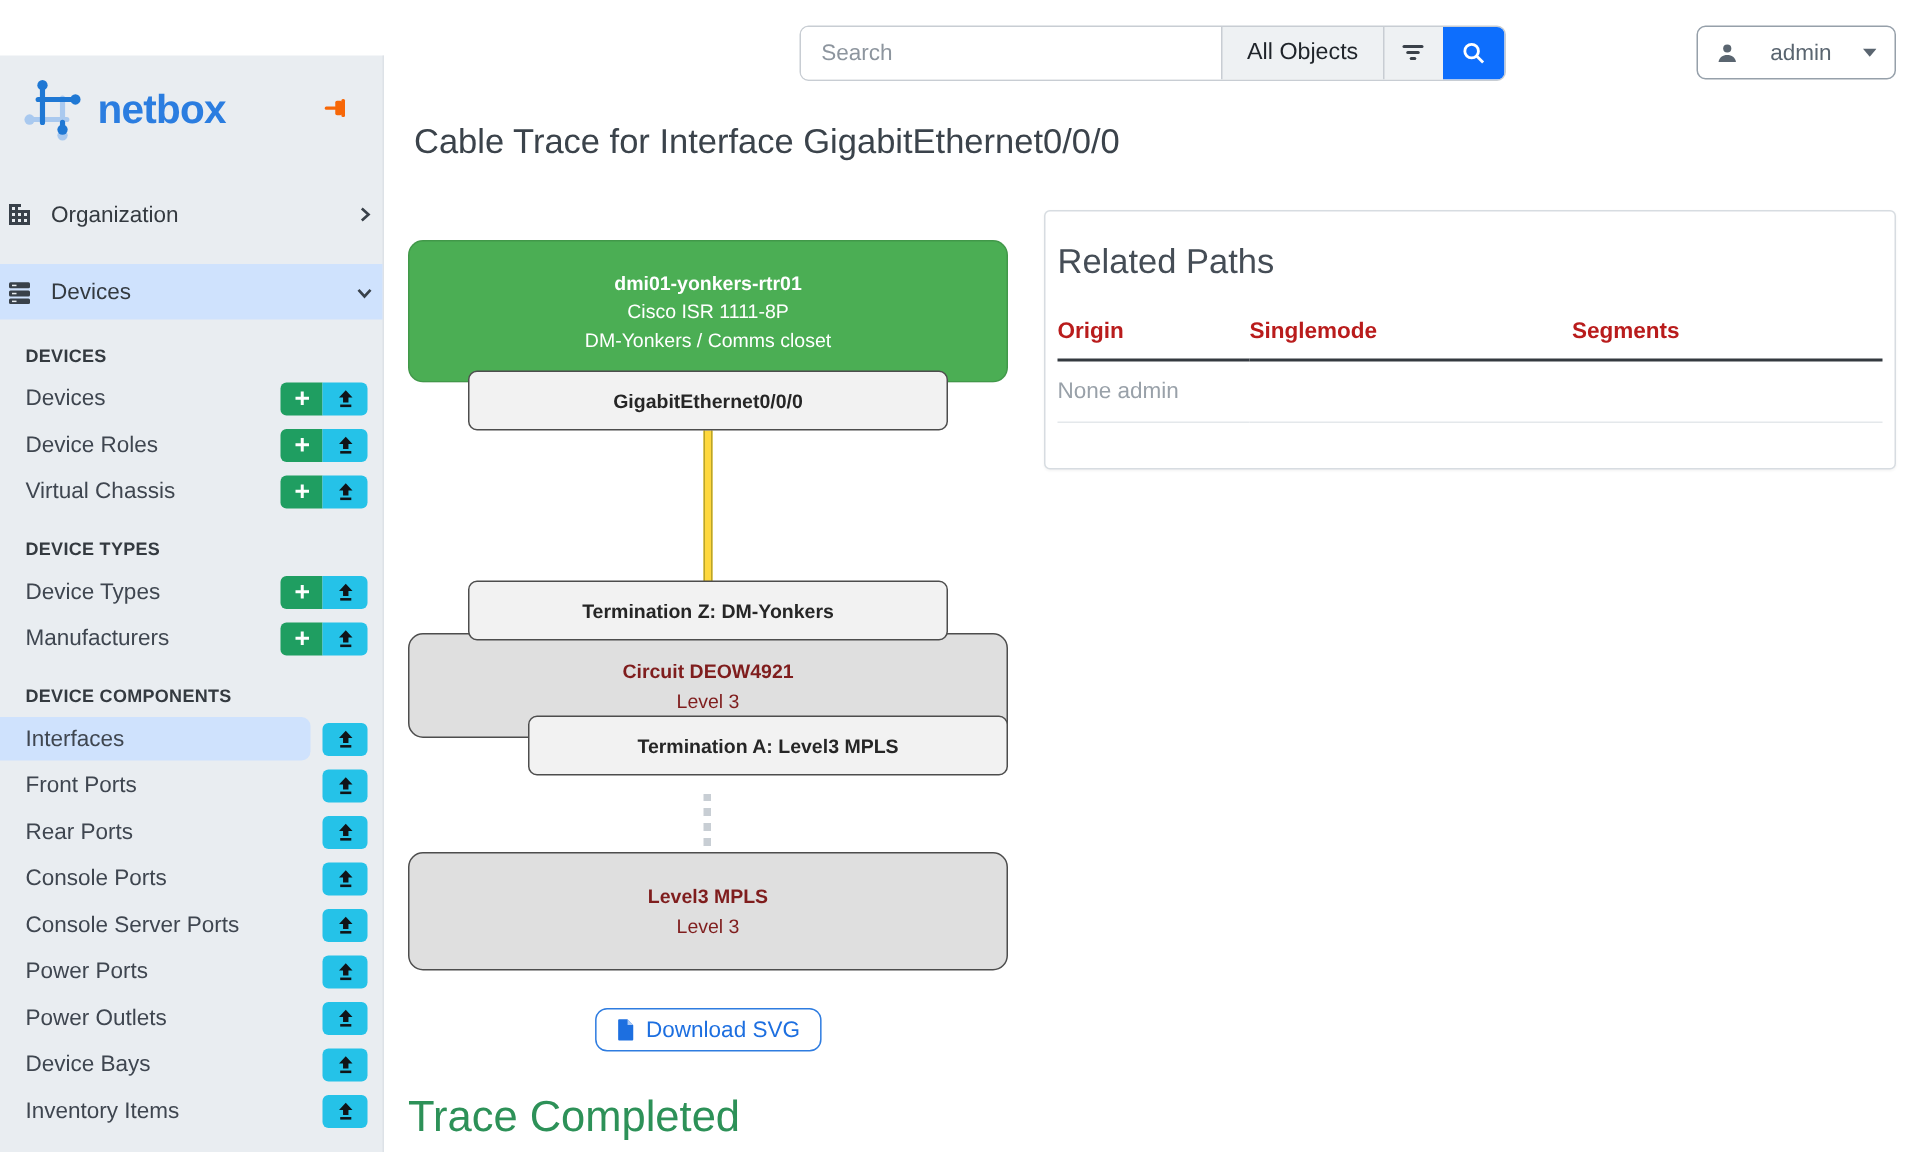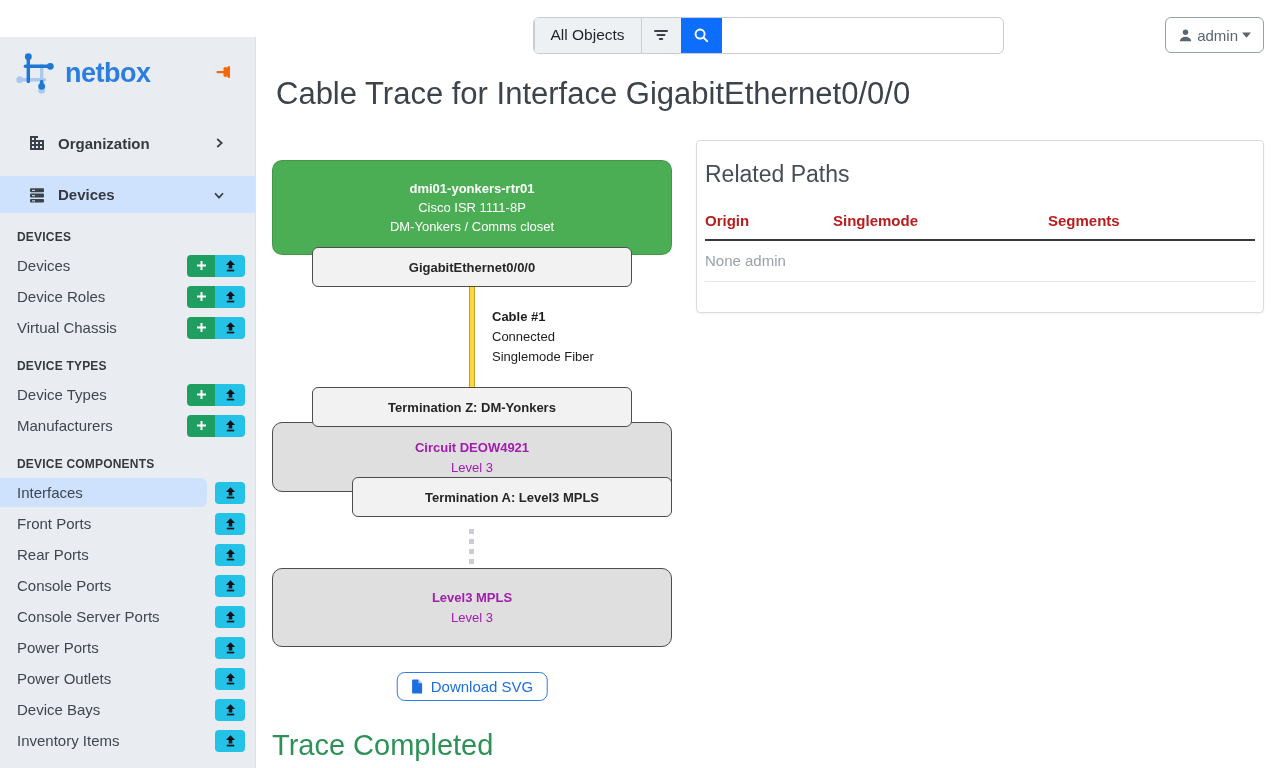--- a/index.html
+++ b/index.html
@@ -8,21 +8,21 @@
     font-family:"Liberation Sans", sans-serif;
     background:#fff;
     display:flex;
     color:#343a40;
   }
   
   .sidebar { width:256px; height:768px; background:#e9edf1; border-right:1px solid #dde2e7; flex-shrink:0;margin-top:37px; }
   .logo-row { height:72px; display:flex; align-items:center; padding:0 14px; position:relative; }
   .wordmark { font-size:27px; font-weight:bold; color:#2b7de0; margin-left:9px; letter-spacing:-0.5px; }
   .pin-btn { position:absolute; right:24px; top:28px; background:none; border:none; cursor:pointer; display:flex; }
-  .nav-item { height:36px; display:flex; align-items:center; padding:0 28px; margin-top:16px; font-weight:bold; font-size:15px; color:#343a40; cursor:pointer; }
+  .nav-item { height:36px; display:flex; align-items:center; padding:0 4px; margin-top:16px; font-weight:normal; font-size:15px; color:#343a40; cursor:pointer; }
   .nav-item.active { background:#cfe2fd; margin-top:15px; height:37px; }
   .nav-icon { display:flex; margin-right:12px; }
   .chev { margin-left:auto; display:flex; }
   .menu-section { margin-top:17px; }
   .section-title { padding:0 17px; font-size:12px; font-weight:bold; color:#343a40; letter-spacing:.2px; margin-bottom:7px; height:14px; line-height:14px; }
   .menu-item { height:29px; margin-bottom:2px; display:flex; align-items:center; }
   .item-link { flex:1; height:29px; display:flex; align-items:center; padding-left:17px; font-size:15px; color:#3f4650; border-radius:0 6px 6px 0; cursor:pointer; text-decoration:none; }
   .menu-item.selected .item-link { background:#cfe2fd; }
   .btn-group { display:flex; margin-left:8px; margin-right:10px; flex-shrink:0; }
   .add-btn { width:28px; height:22px; background:#1f9e61; border:none; border-radius:4px 0 0 4px; display:flex; align-items:center; justify-content:center; cursor:pointer; }
@@ -30,29 +30,29 @@
   .import-btn.solo { border-radius:4px; }
   
   .main { flex:1; height:768px; position:relative; background:#fff; overflow:hidden; }
   .topbar { height:70px; position:relative; display:flex; align-items:center; justify-content:center; }
   .search-group { width:471px; height:37px; display:flex; align-items:stretch; border:1px solid #c8cdd3; border-radius:6px; overflow:hidden; background:#fff; }
   .search-input { flex:1; border:none; outline:none; padding:0 14px; font-size:15px; color:#333; font-family:inherit; min-width:0; }
   .search-input::placeholder { color:#8d959e; }
   .scope { display:flex; align-items:center; padding:0 16px; background:#eef1f3; border-left:1px solid #c8cdd3; font-size:15.5px; color:#1f242a; cursor:pointer; white-space:nowrap; }
   .filter-btn { width:40px; background:#eef1f3; border:none; border-left:1px solid #c8cdd3; display:flex; align-items:center; justify-content:center; cursor:pointer; }
   .search-btn { width:41px; background:#0d6efd; border:none; display:flex; align-items:center; justify-content:center; cursor:pointer; }
-  .user-menu { position:absolute; right:16px; top:17px; height:36px; display:flex; align-items:center; gap:4px; padding:0 12px; border:1px solid #96a0aa; border-radius:6px; background:#fff; color:#5a6570; font-size:15px; cursor:pointer; }
-  .page-title { margin:5px 0 0 20px; font-size:31px; font-weight:400; color:#3b434b; line-height:38px; }
+  .user-menu { position:absolute; right:16px; top:17px; height:36px; display:flex; align-items:center; gap:21px; padding:0 12px; border:1px solid #96a0aa; border-radius:6px; background:#fff; color:#5a6570; font-size:15px; cursor:pointer; }
+  .page-title { margin:5px 0 0 20px; font-size:23px; font-weight:400; color:#3b434b; line-height:38px; }
   .content-row { display:flex; padding-left:16px; margin-top:27px; align-items:flex-start; }
   
   .trace-col { position:relative; width:400px; height:630px; flex-shrink:0; }
   .device-box { position:absolute; top:20px; left:0; width:400px; height:95px; background:#4bae54; border:1px solid rgba(0,0,0,.12); border-radius:10px; display:flex; flex-direction:column; align-items:center; justify-content:center; gap:4px; color:#fff; font-size:13px; cursor:pointer; z-index:1; }
   .device-box .bold { font-weight:bold; }
   .port-box { position:absolute; left:40px; width:320px; height:40px; background:#f2f2f2; border:1px solid #4d4d4d; border-radius:6px; display:flex; align-items:center; justify-content:center; font-size:13px; font-weight:bold; color:#262626; z-index:3; cursor:pointer;text-align:right; }
-  .big-box { position:absolute; left:0; width:400px; background:#dfdfdf; border:1px solid #4d4d4d; border-radius:10px; display:flex; flex-direction:column; align-items:center; justify-content:center; gap:5px; font-size:13px; color:#a21caf; z-index:2; cursor:pointer; }
+  .big-box { position:absolute; left:0; width:400px; background:#dfdfdf; border:1px solid #4d4d4d; border-radius:10px; display:flex; flex-direction:column; align-items:center; justify-content:center; gap:5px; font-size:13px; color:#7f1d1d; z-index:2; cursor:pointer; }
   .big-box .bold { font-weight:bold; }
   .cable-line { position:absolute; left:197px; top:147px; width:6px; height:101px; background:#ffd83d; border-left:1px solid #b9a42a; border-right:1px solid #b9a42a; z-index:1; }
   .cable-info { position:absolute; left:220px; top:167px; font-size:13px; color:#1d1d1d; line-height:20px; z-index:4; }
   .cable-info .bold { font-weight:bold; }
   .dotted-line { position:absolute; left:197px; top:389px; width:5px; height:38px; background:repeating-linear-gradient(to bottom,#c8ced4 0 5px,transparent 5px 10px); }
   .download-btn { position:absolute; top:532px; left:50%; transform:translateX(-50%); display:flex; align-items:center; gap:8px; border:1px solid #2e7ce0; color:#1d6fe0; background:#fff; border-radius:8px; padding:5px 13px; font-size:15px; cursor:pointer; white-space:nowrap; font-family:inherit; }
   .trace-status { position:absolute; top:589px; width:100%; text-align:left; font-size:29px; font-weight:400; color:#2d9158; }
   
   .paths-col { flex:1; margin-left:24px; margin-right:16px; }
   .card { background:#fff; border:1px solid #d7dce1; border-radius:4px; box-shadow:0 1px 2px rgba(0,0,0,.05); padding:18px 8px 30px; }
@@ -365,20 +365,21 @@
           </button>
         </span>
     </div>
   </div>
 </aside>
 
 <div class="main">
 
   <div class="topbar">
     <div class="search-group">
+      <input class="search-input" type="text" placeholder="Search" style="">
       <div class="scope">
         <span>All Objects</span>
       </div>
       <button class="filter-btn">
         <span style="display:flex;">
           <svg width="18" height="18" viewBox="0 0 18 18" stroke="#3a4149" stroke-width="2" stroke-linecap="round">
               <line x1="3" y1="5" x2="15" y2="5"></line>
               <line x1="5.5" y1="9" x2="12.5" y2="9"></line>
               <line x1="7.8" y1="13" x2="10.2" y2="13"></line>
             </svg>
@@ -421,25 +422,20 @@
         <span>Cisco ISR 1111-8P</span>
         <span>DM-Yonkers / Comms closet</span>
       </div>
 
       <div class="port-box" style="top:107px;">
         <span>GigabitEthernet0/0/0</span>
       </div>
 
       <div class="cable-line"></div>
 
-      <div class="cable-info">
-        <div class="bold">Cable #1</div>
-        <div>Connected</div>
-        <div>Singlemode Fiber</div>
-      </div>
 
       <div class="port-box" style="top:247px;">
         <span>Termination Z: DM-Yonkers</span>
       </div>
 
       <div class="big-box" style="top:282px; height:70px;">
         <span class="bold">Circuit DEOW4921</span>
         <span>Level 3</span>
       </div>
 

